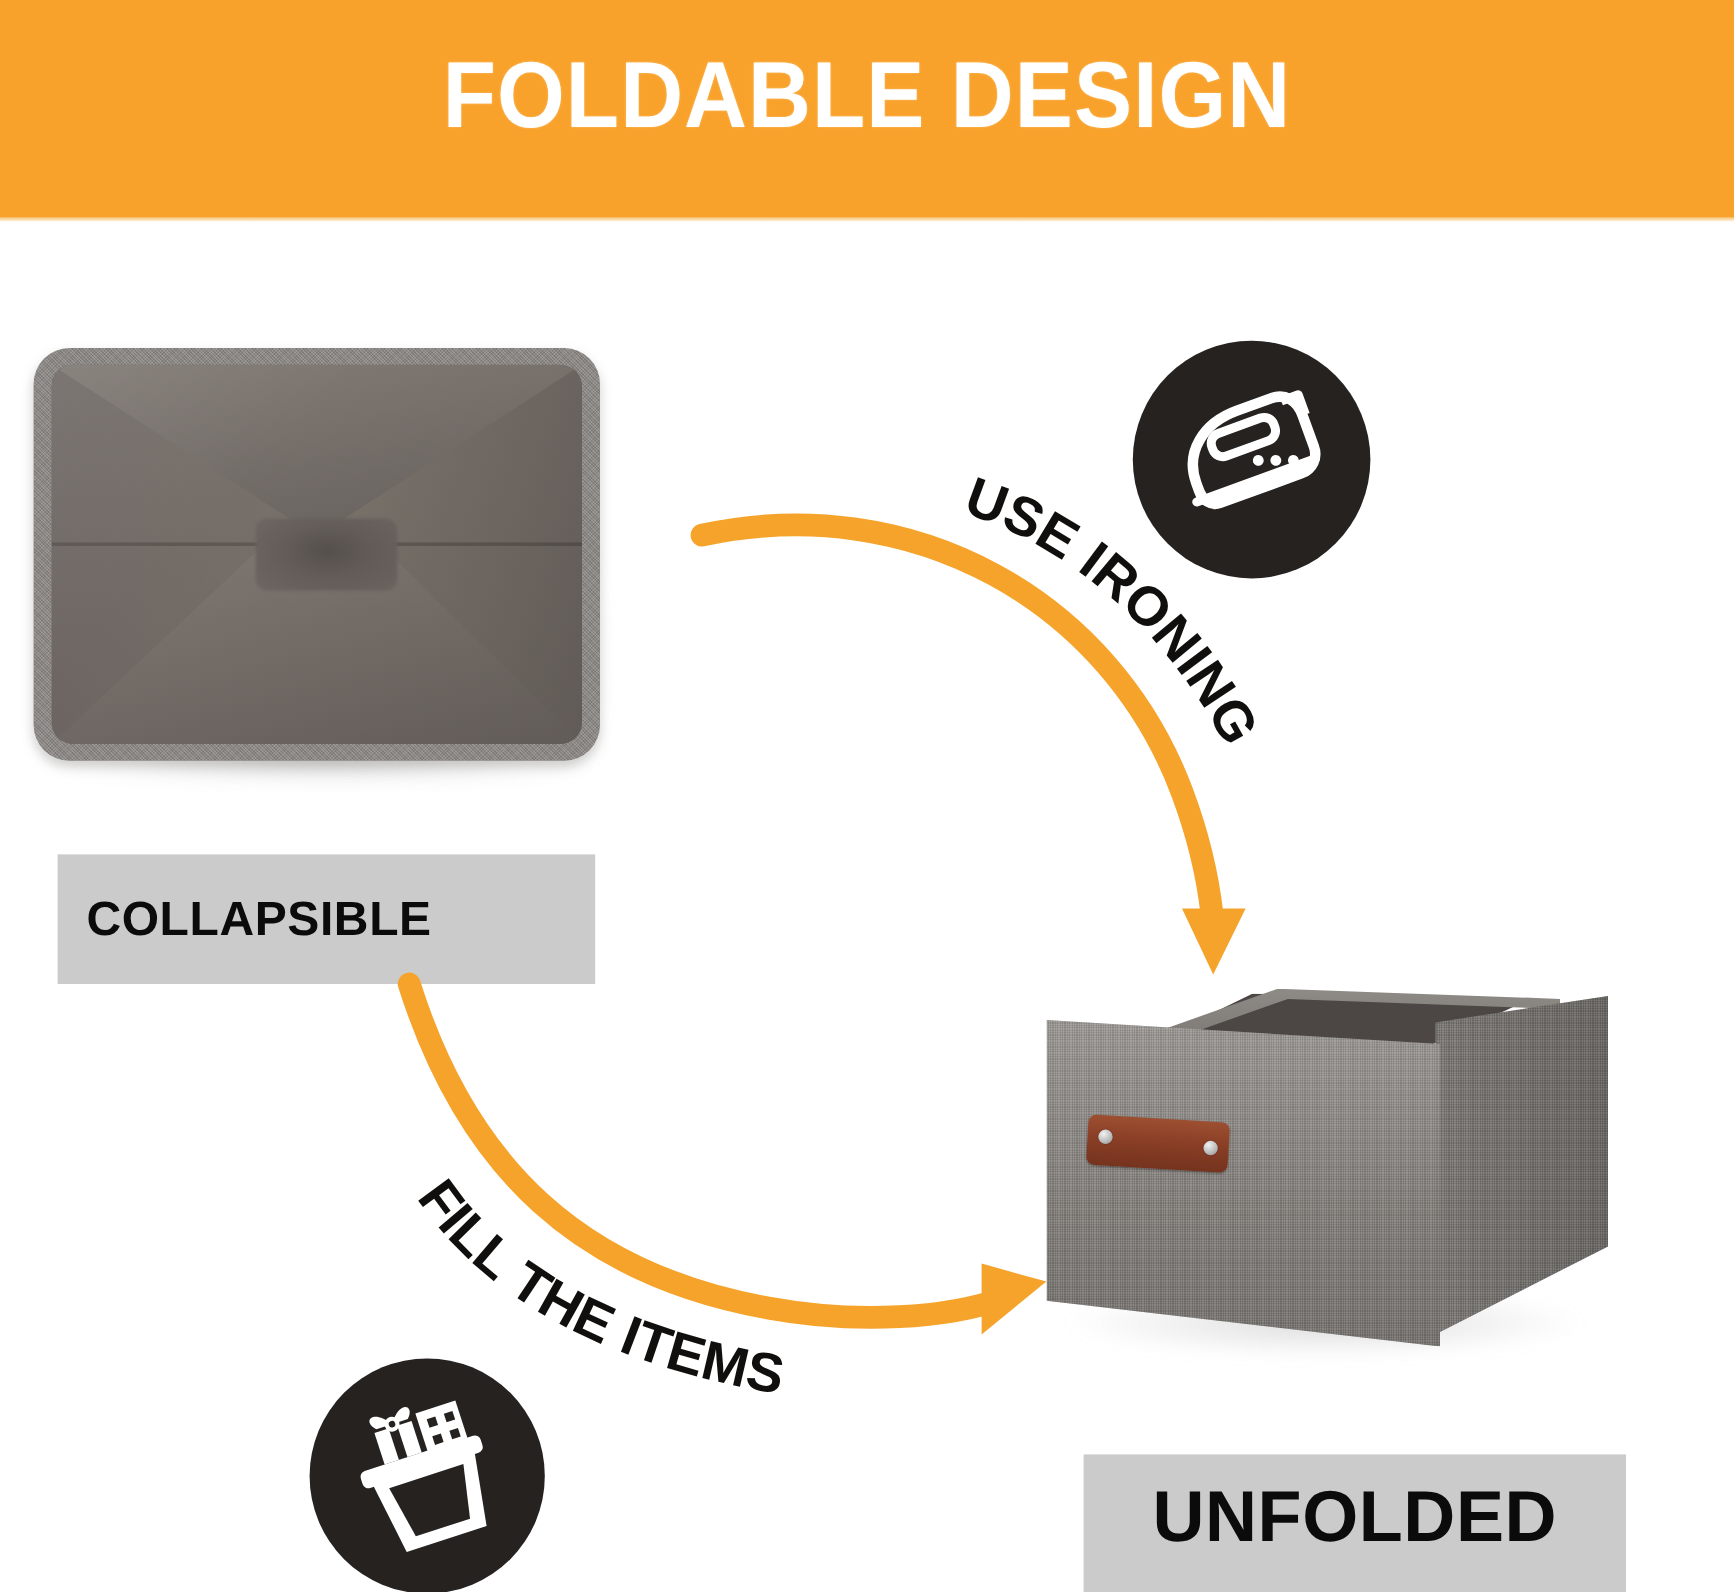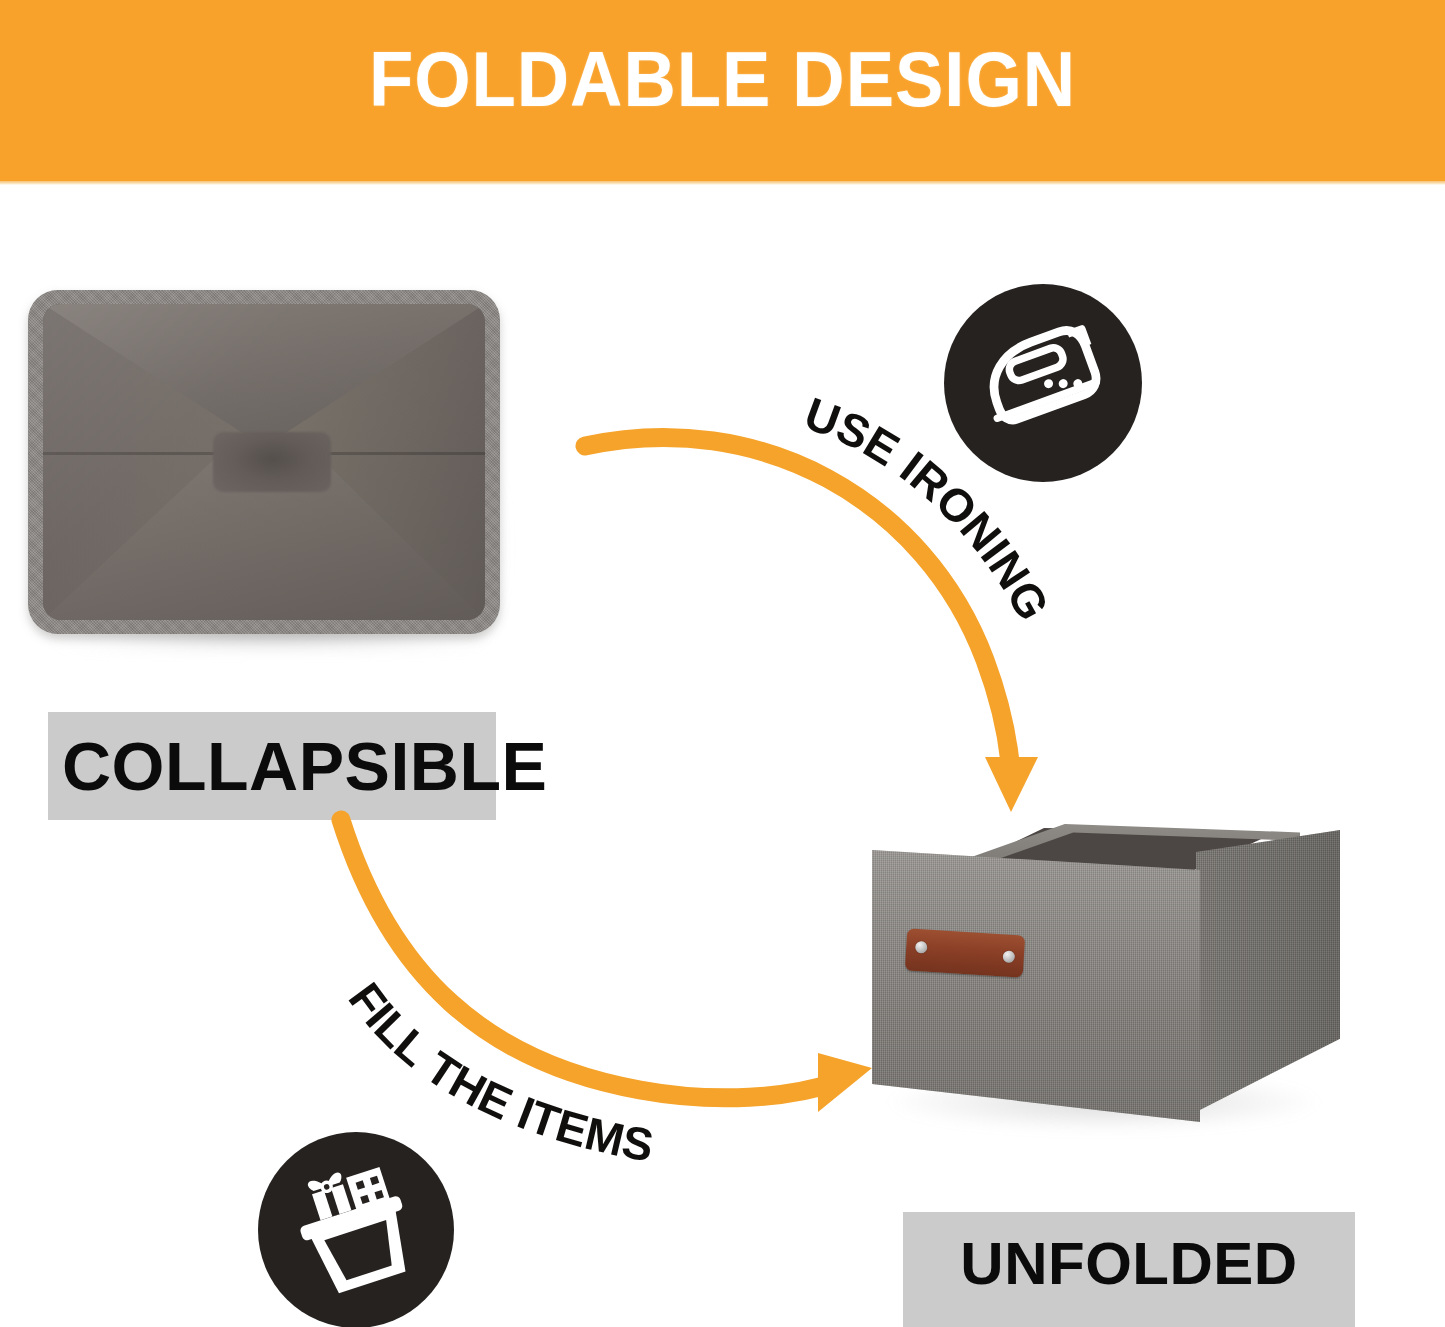--- a/index.html
+++ b/index.html
@@ -41,21 +41,21 @@
     background:#cbcbcb;
     display:flex;align-items:center;
   }
   .plate span{
     color:#0b0b0b;
     font-family:"Liberation Sans", sans-serif;
     font-weight:bold;
     white-space:nowrap;
   }
   #plate-collapsible{left:48px;top:712px;width:448px;height:108px;justify-content:flex-start;}
-  #plate-collapsible span{font-size:68px;padding-left:14px;letter-spacing:0.5px;}
+  #plate-collapsible span{font-size:40px;padding-left:24px;letter-spacing:0.5px;}
   #plate-unfolded{left:903px;top:1212px;width:452px;height:115px;justify-content:center;text-align:center;}
   #plate-unfolded span{font-size:60px;letter-spacing:0.5px;position:relative;top:-6px;}
 
   
   #folded-basket{
     position:absolute;left:28px;top:290px;width:476px;height:350px;
   }
   .fold-shadow{
     position:absolute;left:10px;top:18px;width:470px;height:340px;
     border-radius:34px;

